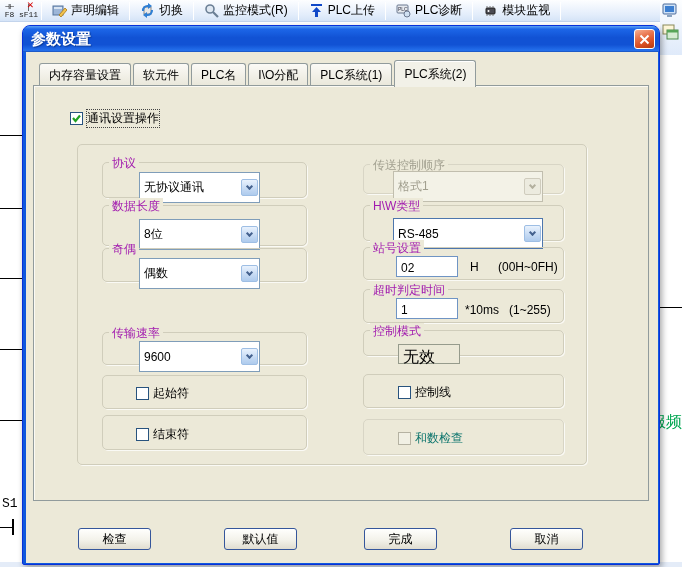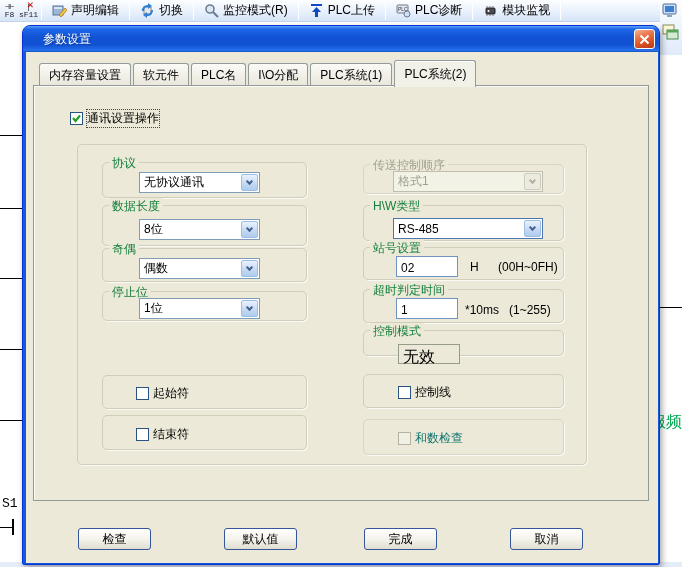--- a/index.html
+++ b/index.html
@@ -39,21 +39,21 @@
   .bg-bottom { position:absolute; left:0; top:562px; width:682px; height:5px; background:#e4ecf8; }
 
   
   .dialog { position:absolute; left:22px; top:25px; width:638px; height:540px;
             background:linear-gradient(180deg,#2f87f2,#1058dd 30px);
             border:1px solid #0831d9; border-radius:8px 8px 2px 2px;
             box-shadow:2px 3px 6px rgba(0,0,0,.35); }
   .titlebar { position:absolute; left:0; top:0; right:0; height:26px;
               background:linear-gradient(180deg,#5ba1f5 0%,#1c66e8 12%,#1152d4 45%,#1152d4 72%,#2470ec 94%,#1a50b8 100%);
               border-radius:7px 7px 0 0; display:flex; align-items:center; }
-  .dlg-title { color:#fff; font-weight:normal; font-size:12px; padding-left:20px;
+  .dlg-title { color:#fff; font-weight:bold; font-size:15px; padding-left:8px;
                text-shadow:1px 1px 1px #0a3a96; }
   .close-btn { position:absolute; right:4px; top:3px; width:21px; height:20px; border:1px solid #fff;
                border-radius:3px; background:linear-gradient(160deg,#f7b093 0%,#e9764f 35%,#dc5226 65%,#b53a10 100%);
                display:flex; align-items:center; justify-content:center; cursor:pointer; }
   .dlg-body { position:absolute; left:3px; top:26px; width:632px; height:511px; background:#ece9d8; }
 
   
   .tabs { position:absolute; left:13px; top:6px; height:28px; display:flex; align-items:flex-end; }
   .tab { height:23px; padding:0 9px; display:flex; align-items:center; margin-right:2px;
          border:1px solid #919b9c; border-bottom:none; border-radius:3px 3px 0 0;
@@ -69,25 +69,25 @@
   .cb.disabled { border-color:#b5b2a2; background:#f1f0e4; }
   .cb-row { position:absolute; display:flex; align-items:center; gap:4px; }
   .cb-label.focused { outline:1px dotted #444; }
   .cb-label.disabled { color:#0f766e; }
 
   
   .gbox { position:absolute; border:1px solid #d0cdbb; border-radius:5px;
           box-shadow:1px 1px 0 rgba(255,255,255,.75); }
   .gbox.disabled { border-color:#d8d5c5; }
   .gb-label { position:absolute; top:-8px; left:6px; background:#ece9d8; padding:0 3px;
-              color:#15803d; font-size:12px; white-space:nowrap; }
+              color:#a21caf; font-size:12px; white-space:nowrap; }
   .gb-label.disabled { color:#a19f8f; }
 
   
-  .combo { position:absolute; height:21px; background:#fff; border:1px solid #7f9db9;
+  .combo { position:absolute; height:31px; background:#fff; border:1px solid #7f9db9;
            display:flex; align-items:center; font-size:12px; cursor:default;gap:24px; }
   .combo-val { padding-left:4px; flex:1; white-space:nowrap; overflow:hidden; }
   .combo-btn { width:17px; height:17px; margin:1px; border:1px solid #9ebee4; border-radius:2px;
                background:linear-gradient(#e9f2fd,#c4d9f3 60%,#aecbed); display:flex;
                align-items:center; justify-content:center; }
   .chev { width:5px; height:5px; border-right:2px solid #44618e; border-bottom:2px solid #44618e;
           transform:rotate(45deg); margin-top:-3px; }
   .combo.focused { border-color:#4d76ad; }
   .combo.disabled { background:#f3f2e7; border-color:#c1beae; color:#a19f8f; }
   .combo.disabled .combo-btn { background:#ecebdf; border-color:#cfccbd; }
@@ -294,30 +294,30 @@
         <div class="gbox" style="left:68px;top:162px;width:205px;height:34px">
           <span class="gb-label">奇偶</span>
           <div class="combo" style="left:36px;top:9px;width:121px">
             <span class="combo-val">偶数</span>
             <span class="combo-btn">
                 <i class="chev"></i>
               </span>
           </div>
         </div>
 
-        <div class="gbox" style="left:68px;top:205px;width:205px;height:30px">
-          <span class="gb-label">停止位</span>
-          <div class="combo" style="left:36px;top:6px;width:121px">
-            <span class="combo-val">1位</span>
-            <span class="combo-btn">
-                <i class="chev"></i>
-              </span>
-          </div>
-        </div>
-
+
+        <div class="gbox" style="left:68px;top:246px;width:205px;height:33px">
+          <span class="gb-label">传输速率</span>
+          <div class="combo" style="left:36px;top:8px;width:121px">
+            <span class="combo-val">9600</span>
+            <span class="combo-btn">
+                <i class="chev"></i>
+              </span>
+          </div>
+        </div>
 
         <div class="gbox" style="left:68px;top:289px;width:205px;height:34px">
           <div class="cb-row" style="left:33px;top:9px">
             <span class="cb"></span>
             <span class="cb-label">起始符</span>
           </div>
         </div>
 
         <div class="gbox" style="left:68px;top:329px;width:205px;height:35px">
           <div class="cb-row" style="left:33px;top:10px">

